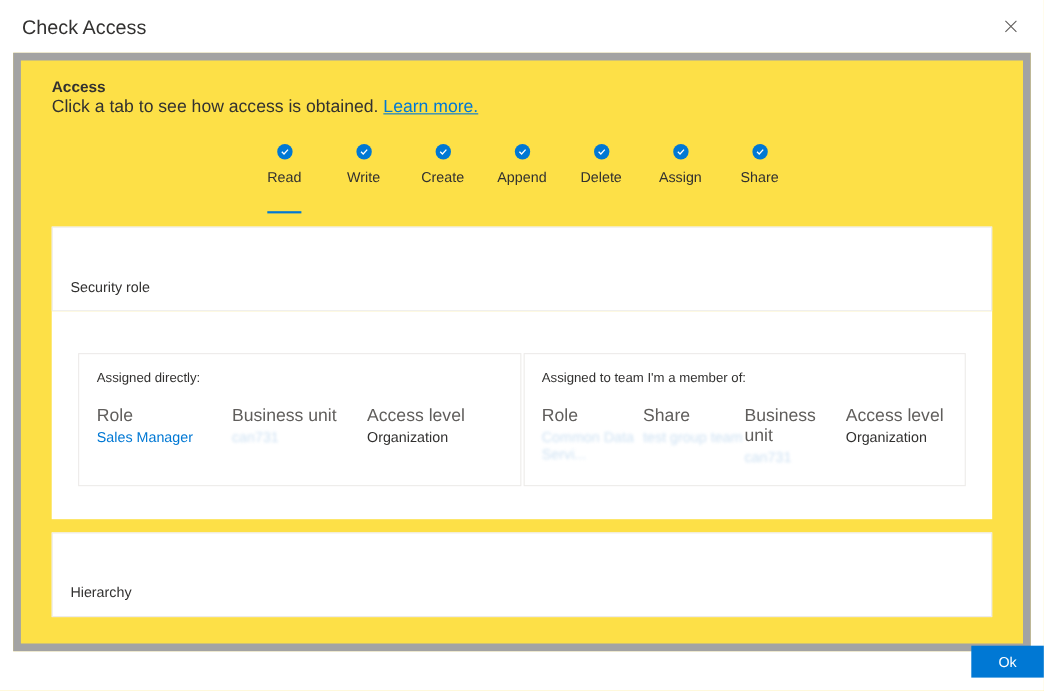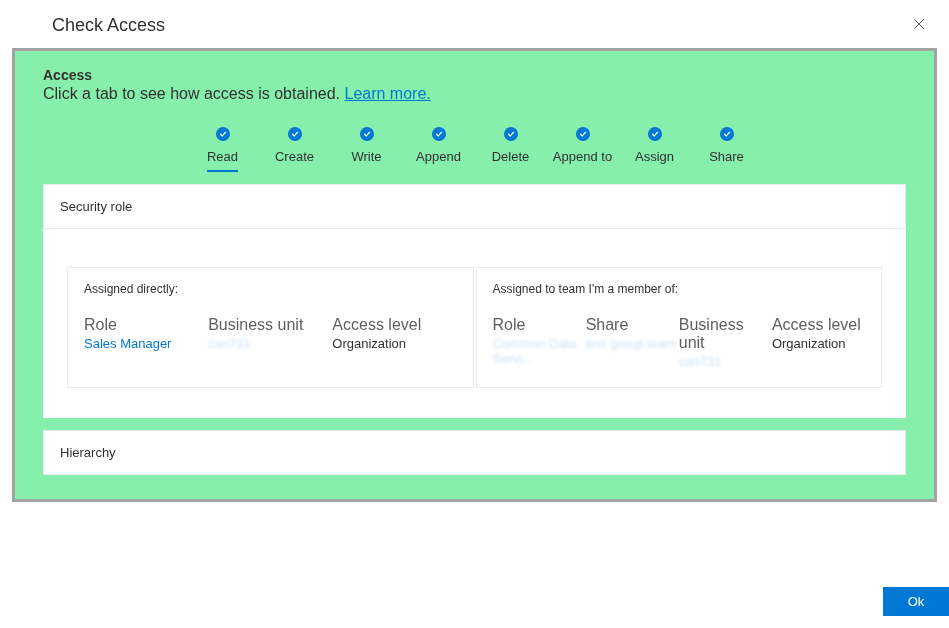--- a/index.html
+++ b/index.html
@@ -10,38 +10,37 @@
       background: #fff;
       width: 949px;
       height: 628px;
       position: relative;
     }
     .header {
       display: flex;
       justify-content: space-between;
       align-items: center;
       padding: 14px 20px 12px 20px;
-      margin-left: 32px;
     }
     .header-title {
       font-size: 18px;
       font-weight: 400;
       color: #323130;
     }
     .close-btn {
       cursor: pointer;
       font-size: 14px;
       color: #605e5c;
       padding: 4px;
       line-height: 1;
     }
     .content-panel {
       margin: 0 12px;
-      background: #86efac;
-      border: 3px solid #a3a3a3;
+      background: #fde047;
+      border: 7px solid #a3a3a3;
       padding: 16px 28px 24px 28px;
     }
     .section-title {
       font-size: 14px;
       font-weight: 600;
       color: #323130;
     }
     .section-desc {
       font-size: 16px;
       color: #323130;
@@ -75,34 +74,35 @@
       justify-content: center;
       margin-bottom: 8px;
     }
     .tab-icon svg {
       width: 8px;
       height: 8px;
     }
     .tab-label {
       font-size: 13px;
       color: #323130;
-      padding-bottom: 6px;
+      padding-bottom: 24px;
     }
     .tab.active .tab-label {
       border-bottom: 2px solid #0078d4;
     }
     .section-card {
       background: #fff;
       border: 1px solid #edebe9;
       margin-top: 12px;
       padding: 14px 16px;
     }
     .section-card-title {
       font-size: 13px;
       color: #323130;
+      margin-top: 32px;
     }
     .details-area {
       background: #fff;
       padding: 38px 24px 30px 24px;
       display: flex;
       gap: 2px;
     }
     .detail-card {
       flex: 1;
       border: 1px solid #edebe9;
@@ -181,53 +181,45 @@
           </svg>
         </div>
       <div class="tab-label">Read</div>
     </div>
     <div class="tab">
       <div class="tab-icon">
           <svg viewBox="0 0 10 10">
             <path d="M1.5 5 L4 7.5 L8.5 2.5" stroke="#fff" stroke-width="1.5" fill="none"></path>
           </svg>
         </div>
+      <div class="tab-label">Write</div>
+    </div>
+    <div class="tab">
+      <div class="tab-icon">
+          <svg viewBox="0 0 10 10">
+            <path d="M1.5 5 L4 7.5 L8.5 2.5" stroke="#fff" stroke-width="1.5" fill="none"></path>
+          </svg>
+        </div>
       <div class="tab-label">Create</div>
     </div>
     <div class="tab">
       <div class="tab-icon">
           <svg viewBox="0 0 10 10">
             <path d="M1.5 5 L4 7.5 L8.5 2.5" stroke="#fff" stroke-width="1.5" fill="none"></path>
           </svg>
         </div>
-      <div class="tab-label">Write</div>
-    </div>
-    <div class="tab">
-      <div class="tab-icon">
-          <svg viewBox="0 0 10 10">
-            <path d="M1.5 5 L4 7.5 L8.5 2.5" stroke="#fff" stroke-width="1.5" fill="none"></path>
-          </svg>
-        </div>
       <div class="tab-label">Append</div>
     </div>
     <div class="tab">
       <div class="tab-icon">
           <svg viewBox="0 0 10 10">
             <path d="M1.5 5 L4 7.5 L8.5 2.5" stroke="#fff" stroke-width="1.5" fill="none"></path>
           </svg>
         </div>
       <div class="tab-label">Delete</div>
-    </div>
-    <div class="tab">
-      <div class="tab-icon">
-          <svg viewBox="0 0 10 10">
-            <path d="M1.5 5 L4 7.5 L8.5 2.5" stroke="#fff" stroke-width="1.5" fill="none"></path>
-          </svg>
-        </div>
-      <div class="tab-label">Append to</div>
     </div>
     <div class="tab">
       <div class="tab-icon">
           <svg viewBox="0 0 10 10">
             <path d="M1.5 5 L4 7.5 L8.5 2.5" stroke="#fff" stroke-width="1.5" fill="none"></path>
           </svg>
         </div>
       <div class="tab-label">Assign</div>
     </div>
     <div class="tab">

